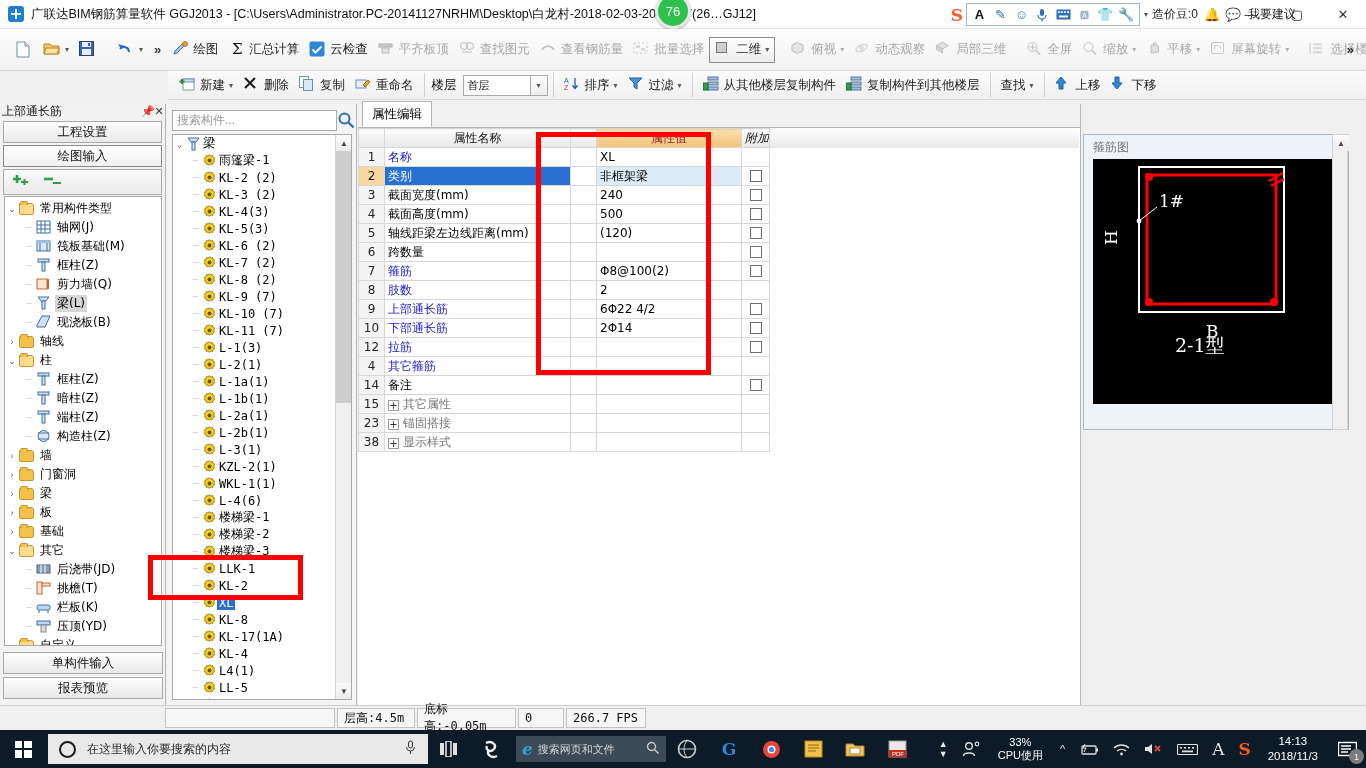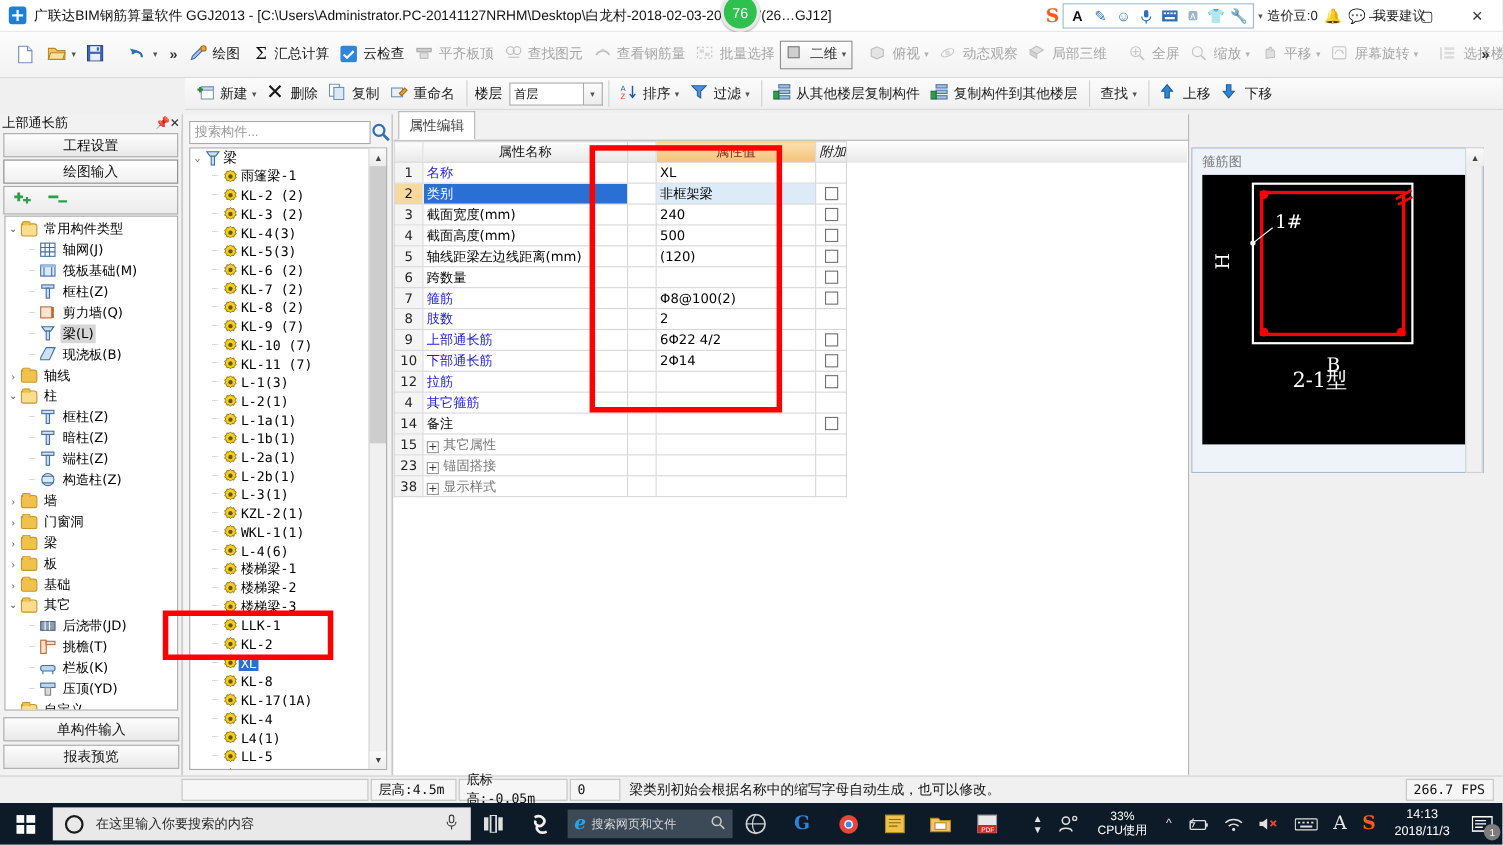--- a/index.html
+++ b/index.html
@@ -116,21 +116,21 @@
   .mi .nm{padding:0 2px;}
   .mi.sel .nm{background:#2a6fd4;color:#fff;}
   .mi.root .nm{font-family:"DejaVu Sans",sans-serif;font-size:12.5px;}
   #mlist-sb{position:absolute;right:0;top:0;width:16px;height:564px;background:#f0f0f0;border-left:1px solid #d4d4d4;}
   .sb-arrow{width:16px;height:16px;background:linear-gradient(#fafafa,#ececec);display:flex;align-items:center;justify-content:center;font-size:8px;color:#444;}
   #mlist-thumb{position:absolute;left:0;top:16px;width:16px;height:252px;background:#cdcdcd;}
   
   #proppanel { position:absolute; left:358px; top:104px; width:722px; height:601px; background:#fff; }
   #prop-tabbar { height:24px; background:#f2f2f2; border-bottom:1px solid #b4b4b4; display:flex; align-items:flex-end; }
   #prop-tab { height:23px; background:#fff; border:1px solid #b4b4b4; border-bottom:1px solid #fff;
-              display:flex; align-items:center; padding:12px 9px; font-size:12.5px; color:#404040; margin-left:4px;}
+              display:flex; align-items:center; padding:12px 9px; font-size:12.5px; color:#000000; margin-left:4px;}
   table.props { border-collapse:collapse; width:722px; table-layout:fixed; }
   table.props td, table.props th { border:1px solid #d7d7d7; height:19px; font-size:12px; padding:0 3px;
     font-family:"DejaVu Sans",sans-serif; overflow:hidden; white-space:nowrap;}
   .c-idx { width:26px; text-align:center; background:#f4f4f4; color:#222; font-family:"DejaVu Sans Mono",monospace; font-size:11px;}
   .c-name { width:186px; }
   .c-val { width:145px; font-family:"DejaVu Sans Mono","Liberation Mono",monospace; font-size:11.5px;}
   .c-add { width:28px; text-align:center;font-style:italic; }
   .c-rest { border:none !important; background:#fff;}
   th.hd { background:linear-gradient(#fdfdfd,#e8e8e8); text-align:center; color:#111; font-weight:normal; height:21px;}
   th.hd.val { background:linear-gradient(#fbe0b0,#f3c278); color:#8a2020; }
@@ -1313,21 +1313,20 @@
   <div id="diag-sb">
     <div class="sb-arrow">▲</div>
   </div>
 </div>
 
 <div id="statusbar">
   <div class="sf" style="width:170px;margin-left:165px;"></div>
   <div class="sf" style="width:78px;">层高:4.5m</div>
   <div class="sf" style="width:99px;">底标高:-0.05m</div>
   <div class="sf" style="width:46px;">0</div>
-  <div class="sf plain" style="flex:1;font-size:12.5px;">梁类别初始会根据名称中的缩写字母自动生成，也可以修改。</div>
   <div class="sf" style="width:80px;margin-right:8px;">266.7 FPS</div>
 </div>
 
 <div id="taskbar">
   <div id="start">
     <div id="winlogo">
         <i></i>
         <i></i>
         <i></i>
         <i></i>

